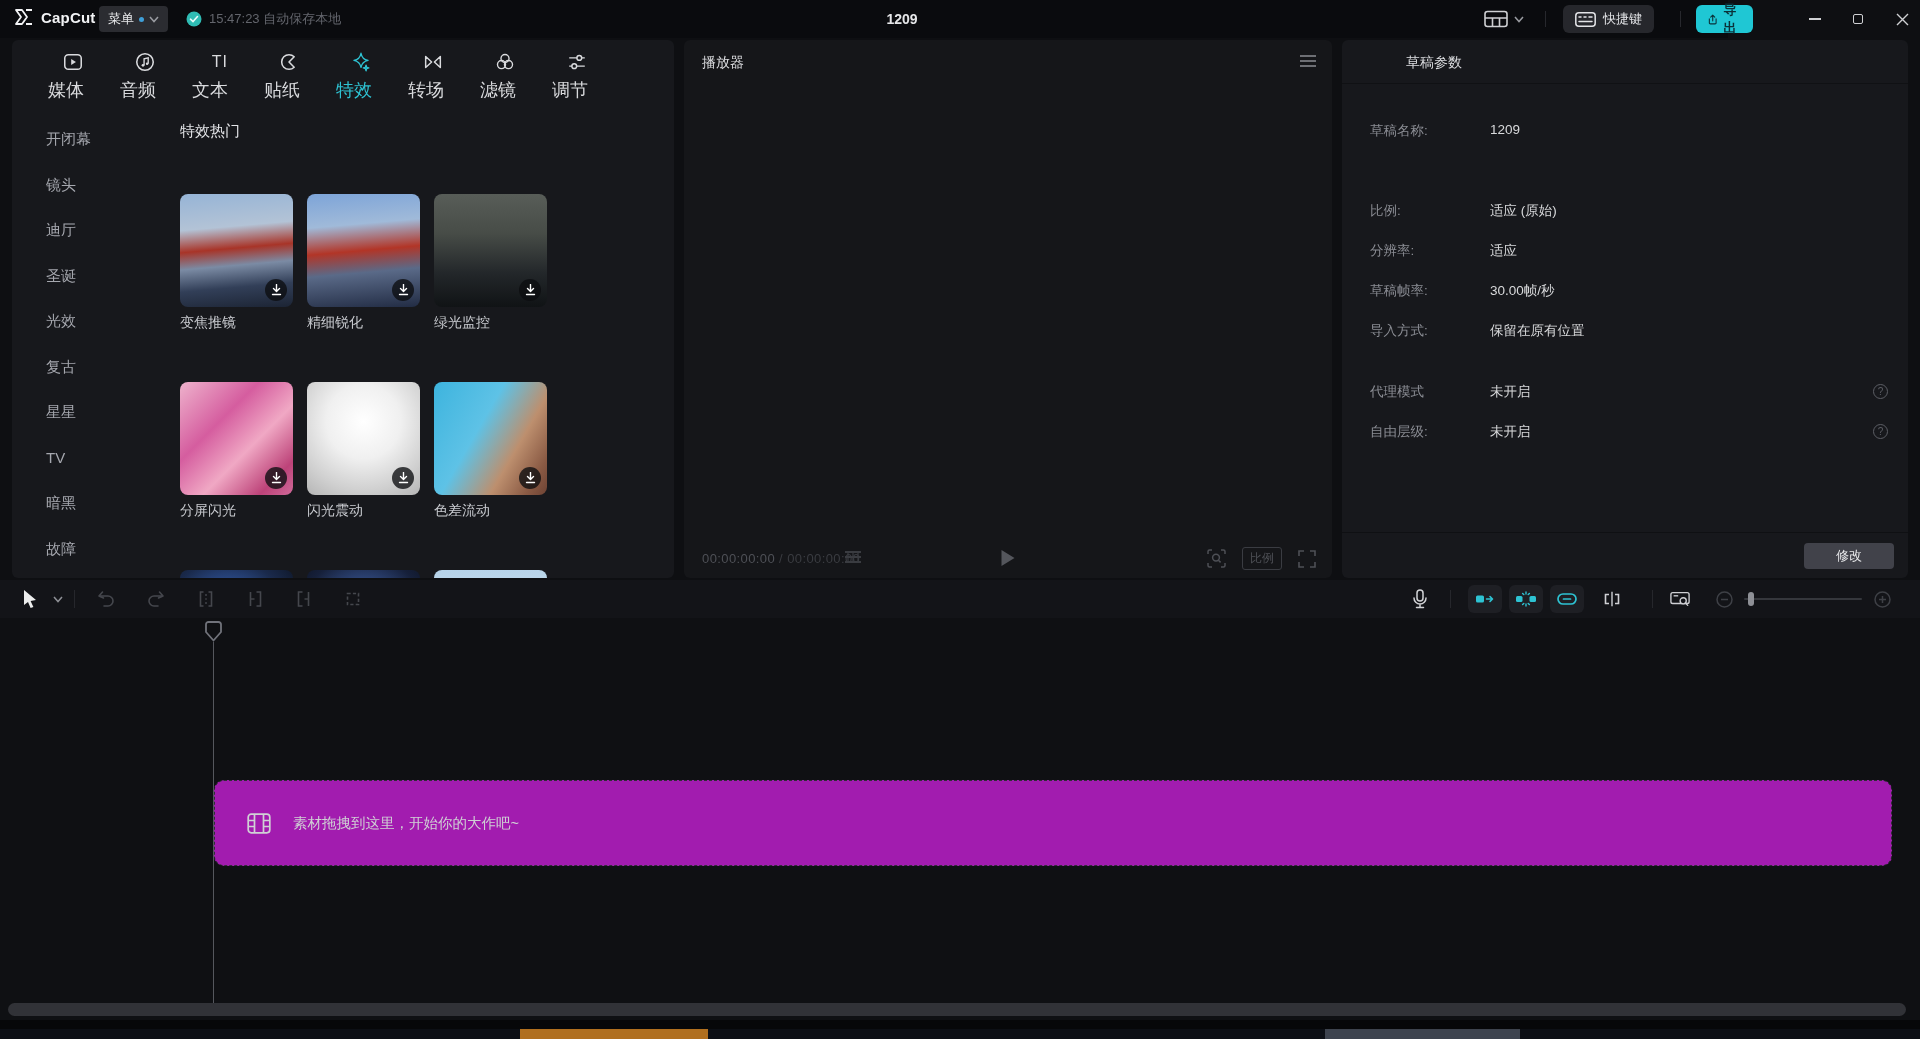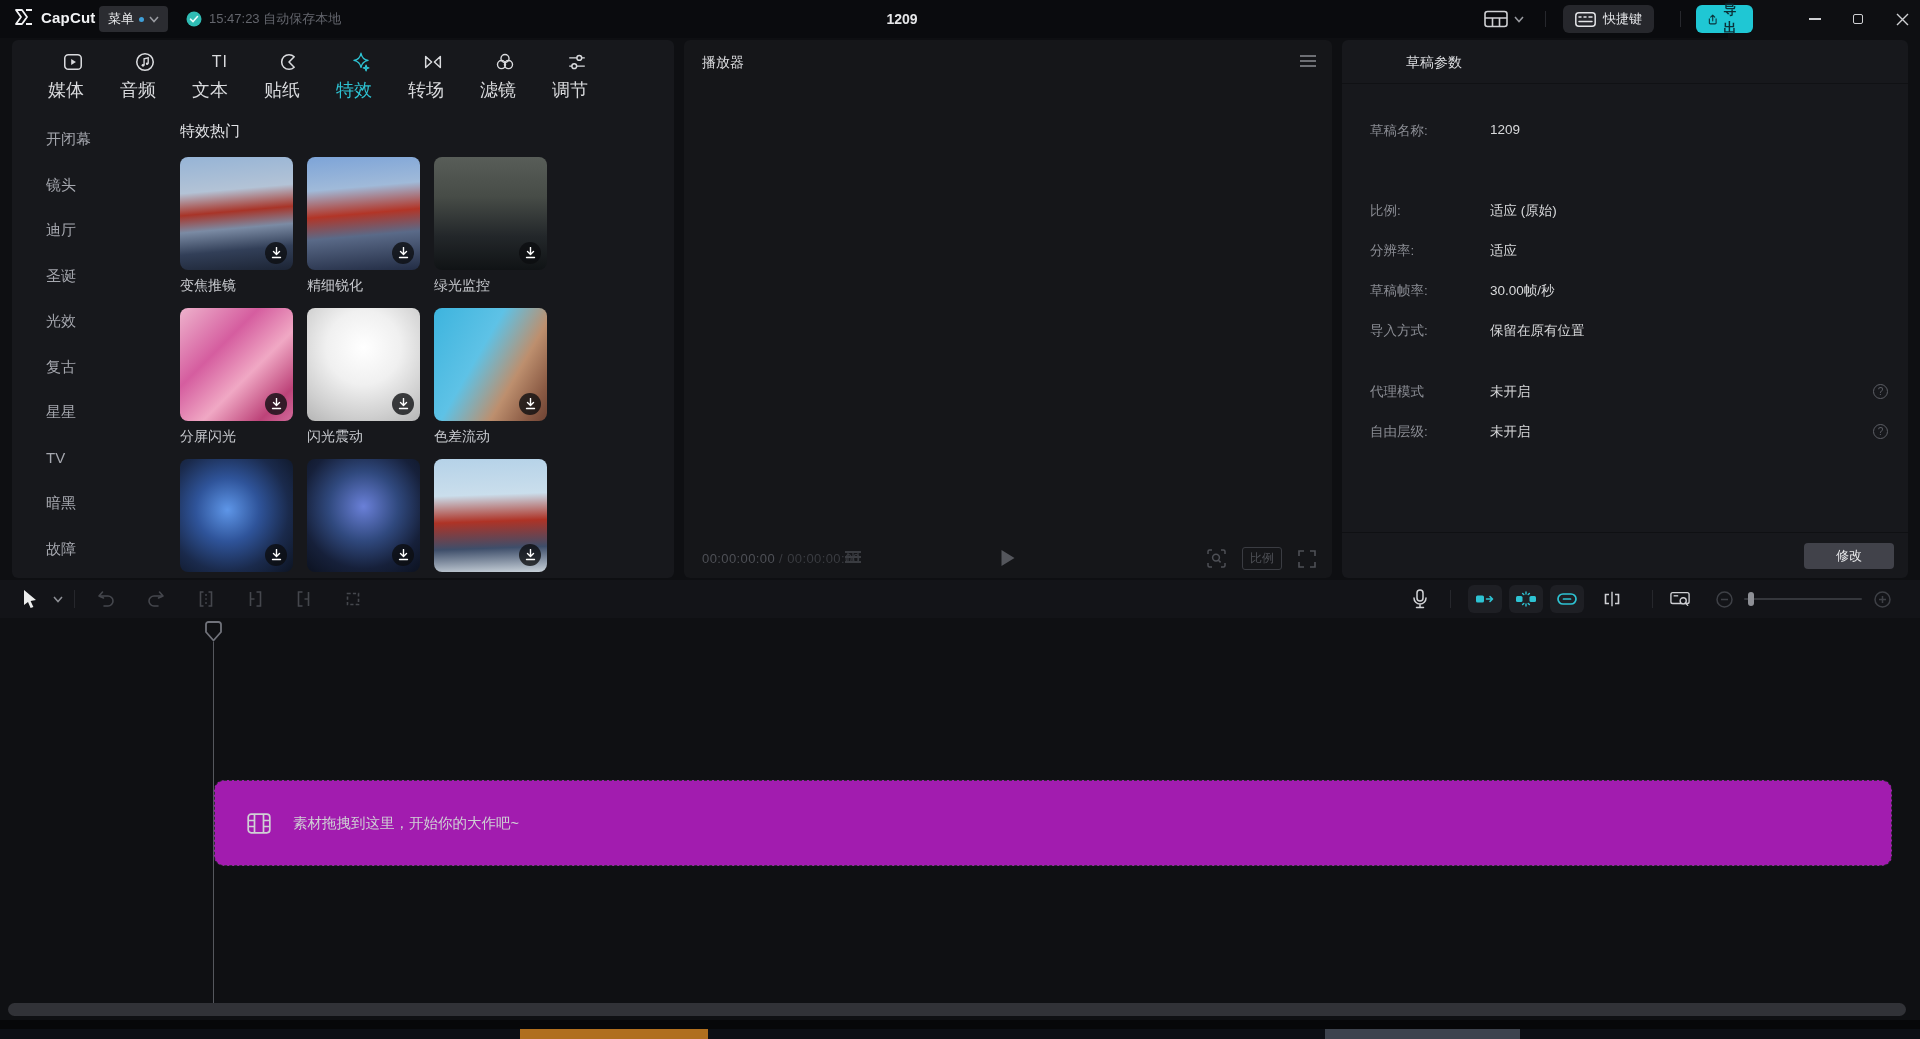--- a/index.html
+++ b/index.html
@@ -42,21 +42,21 @@
   .tab .tlabel { font-size:18px; color:#d9dadd; }
   .tab.active .tlabel, .tab.active .ticon { color:#2ec3d3; }
   .tab .ti-text { font-size:16px; letter-spacing:1px; font-weight:500; }
 
   .lp-body { position:absolute; left:0; top:62px; right:0; bottom:0; display:flex; }
   .cats { width:152px; padding-top:14px; overflow:hidden; }
   .cat { height:45.5px; line-height:45.5px; padding-left:34px; font-size:15px; color:#a5a7ae; white-space:nowrap; }
   .effects-area { flex:1; padding:20px 0 0 16px; overflow:hidden; }
   .fx-title { font-size:15px; color:#e4e5e8; height:20px; margin-bottom:15px; }
   .fx-grid { display:grid; grid-template-columns:repeat(3,113px); column-gap:14px; row-gap:13px; }
-  .fx-item { width:113px; }
+  .fx-item { width:113px;margin-top:37px; }
   .fx-thumb { position:relative; width:113px; height:113px; border-radius:8px; overflow:hidden; }
   .fx-label { margin-top:7px; font-size:14px; color:#c9cbd0; white-space:nowrap; }
   .dl-badge { position:absolute; right:6px; bottom:6px; width:22px; height:22px; border-radius:50%; background:rgba(12,13,15,.78); display:flex; align-items:center; justify-content:center; }
   .t1 { background:linear-gradient(175deg,#96b4d6 0%,#b3c3d6 30%,#a83428 48%,#7b8ba4 62%,#323f58 80%,#1c2434 100%); }
   .t2 { background:linear-gradient(175deg,#7da4d8 0%,#a0bad9 28%,#b23527 50%,#5a6a88 68%,#222c44 100%); }
   .t3 { background:linear-gradient(180deg,#585d58 0%,#474c47 35%,#23272a 70%,#101315 100%); }
   .t4 { background:linear-gradient(135deg,#eeb2cc 0%,#d55d9f 35%,#f0a8c4 60%,#bd4379 85%,#d06a9a 100%); }
   .t5 { background:radial-gradient(circle at 50% 35%,#ffffff 0%,#f0f0f0 40%,#cfcfcf 75%,#b5b5b5 100%); }
   .t6 { background:linear-gradient(120deg,#3db4de 0%,#5ec2e6 40%,#bd8f6e 68%,#8a5a44 88%,#6e4334 100%); }
   .t7 { background:radial-gradient(circle at 42% 45%,#5e96e8 0%,#2f549a 35%,#1a2a4c 68%,#0d1422 100%); }

